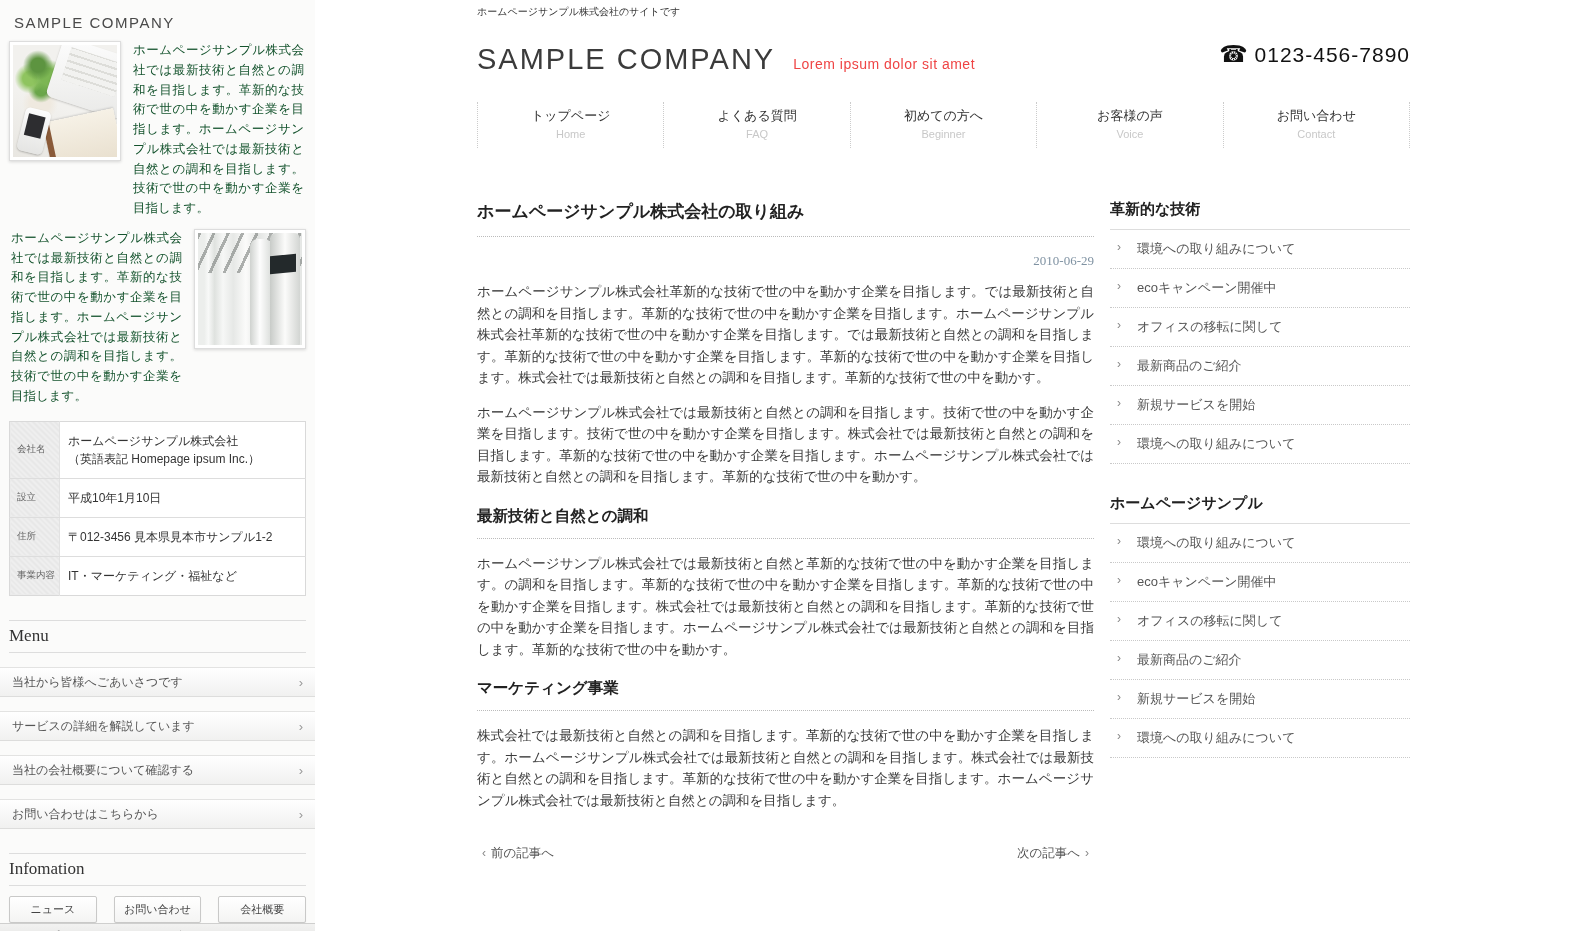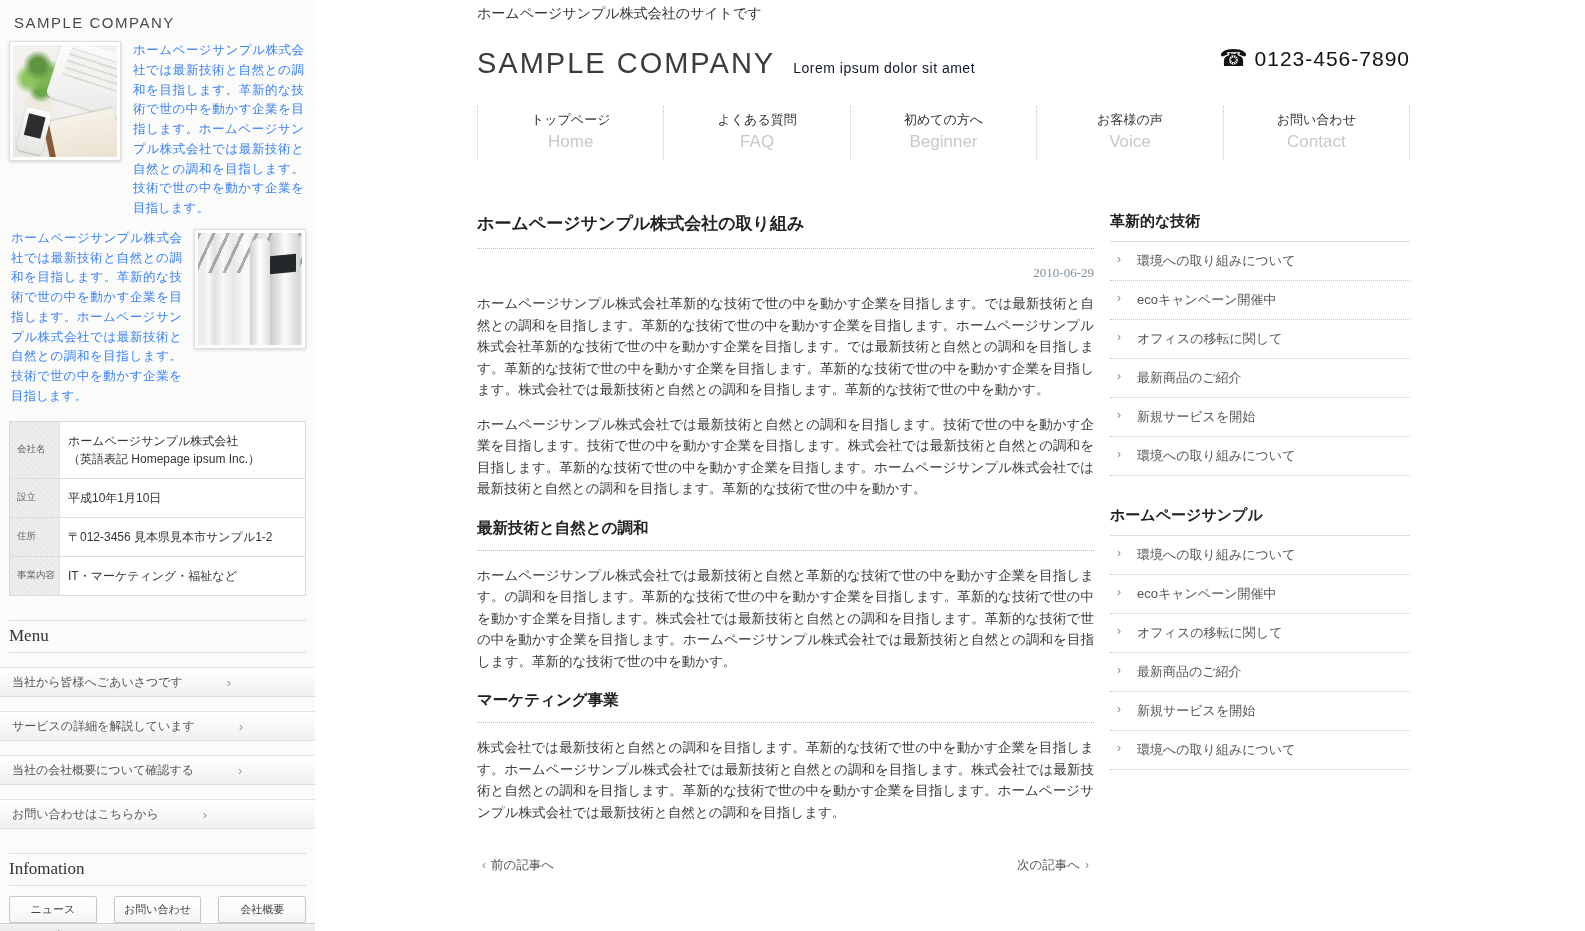--- a/index.html
+++ b/index.html
@@ -20,21 +20,21 @@
        radial-gradient(circle at 40% 75%, rgba(100,150,70,.7) 0 5px, transparent 12px),
        linear-gradient(180deg, rgba(70,70,75,.45) 0 14%, transparent 30%),
        linear-gradient(90deg, #b9b9b5 0 8%, #dddcd6 30%, #cfcec8 48%, #e4e3de 60%, #c9c8c2 78%, #d8d7d2 100%); }
   .ls-hero .hero-desk { position:absolute; left:0; bottom:-4px; width:100%; height:18px;
      background:linear-gradient(180deg, rgba(250,250,248,.9), rgba(200,200,196,.9)); filter:blur(2px); }
 
   .ls-block { display:flex; margin:10px 9px 0 9px; }
   .ls-photo { width:112px; height:120px; flex:none; background:#fff; border:1px solid #ddd;
               padding:3px; box-shadow:0 1px 3px rgba(0,0,0,.15); position:relative; overflow:hidden; }
   .ls-photo .ph { position:absolute; inset:3px; overflow:hidden; }
-  .ls-block .txt { flex:1; font-size:12.5px; line-height:1.58; color:#3b82f6; text-align:justify; padding:0 2px 0 12px; }
+  .ls-block .txt { flex:1; font-size:12.5px; line-height:1.58; color:#14532d; text-align:justify; padding:0 2px 0 12px; }
   .ls-block.rev .txt { padding:0 12px 0 2px; }
   
   .photo-desk .ph { background:
       radial-gradient(circle at 24% 18%, #5d9440 0 7px, transparent 15px),
       radial-gradient(circle at 34% 28%, #7cb653 0 8px, transparent 17px),
       radial-gradient(circle at 16% 30%, #8fc45f 0 7px, transparent 15px),
       radial-gradient(circle at 27% 40%, #6aa64a 0 6px, transparent 13px),
       radial-gradient(circle at 26% 52%, #efe9df 0 10px, transparent 18px),
       linear-gradient(200deg, #f2f1ee 0 55%, #e8e6e1 100%); }
   .photo-desk .laptop { position:absolute; right:-14px; top:2px; width:78px; height:62px;
@@ -66,47 +66,47 @@
   .ls-table th { width:50px; font-size:9.5px; font-weight:normal; color:#666; text-align:left;
       padding:8px 4px 8px 7px; vertical-align:middle; border-bottom:1px solid #ddd; border-right:1px solid #e2e2e2;
       background:repeating-linear-gradient(45deg,#efefef 0 2px,#e7e7e7 2px 4px); }
   .ls-table td { padding:10px 8px; color:#333; border-bottom:1px solid #ddd; white-space:pre-line; line-height:1.5; }
   .ls-table tr:last-child th, .ls-table tr:last-child td { border-bottom:none; }
 
   .ls-h { margin:24px 9px 0 9px; padding:5px 0 6px 0; font-size:17px; color:#333;
           border-top:1px solid #ddd; border-bottom:1px solid #ddd; font-weight:normal; }
   .ls-menu-item { margin-top:14px; height:30px; line-height:29px; padding:0 12px;
       background:linear-gradient(180deg,#ffffff,#f1f1f0); border-top:1px solid #e3e3e2; border-bottom:1px solid #dddddc;
-      font-size:12px; color:#555; display:flex; justify-content:flex-start; cursor:pointer;gap:44px; }
+      font-size:12px; color:#555; display:flex; justify-content:space-between; cursor:pointer;gap:44px; }
   .ls-menu-item .chev { color:#999; font-size:13px; }
 
   .ls-btnrow { display:flex; gap:17px; margin:10px 9px 0 9px; }
   .ls-btn { flex:1; height:27px; background:linear-gradient(180deg,#ffffff,#f4f4f3); border:1px solid #c9c9c8;
       border-radius:2px; font-size:11px; color:#444; text-align:center; line-height:25px; cursor:pointer;
       box-shadow:0 1px 1px rgba(0,0,0,.08); }
 
   .ls-footlinks { margin-top:auto; height:27px; background:linear-gradient(180deg,#f2f2f1,#dededd);
       border-top:1px solid #cfcfce; text-align:center; font-size:12.5px; color:#555; line-height:26px; letter-spacing:1px; }
   .ls-footlinks span.sep { color:#777; margin:0 4px; }
   .ls-footlinks a { color:#555; text-decoration:none; cursor:pointer; }
 
   
   .main { position:absolute; left:477px; top:0; width:933px; }
-  .site-note { font-size:14px; color:#333; padding-top:5px; }
+  .site-note { font-size:10px; color:#333; padding-top:5px; }
   .mhead { display:flex; align-items:baseline; margin-top:24px; position:relative; }
   .mlogo { font-size:29px; letter-spacing:2px; color:#3b3b3b; font-weight:400; cursor:pointer; }
-  .mtag { font-size:14px; color:#0f172a; margin-left:18px; letter-spacing:.5px; }
+  .mtag { font-size:14px; color:#ef4444; margin-left:18px; letter-spacing:.5px; }
   .mphone { position:absolute; right:0; top:-2px; font-size:21px; color:#111; letter-spacing:1px; }
   .mphone .ic { font-size:23px; margin-right:6px; }
 
   .mnav { display:flex; margin-top:26px; }
   .mnav-item { flex:1; text-align:center; padding:5px 0 8px 0; border-left:1px dotted #ccc; cursor:pointer; }
   .mnav-item:last-child { border-right:1px dotted #ccc; }
   .mnav-item .jp { font-size:13px; color:#333; }
-  .mnav-item .en { font-size:17px; color:#c8c8c8; margin-top:3px; }
+  .mnav-item .en { font-size:11px; color:#c8c8c8; margin-top:3px; }
 
   .cols { display:flex; margin-top:52px; }
   .article { width:617px; }
   .article h1 { font-size:17px; color:#222; padding-bottom:13px; border-bottom:1px dotted #bbb; font-weight:bold; }
   .adate { text-align:right; font-size:13px; color:#7f92a2; margin:16px 0 12px 0; }
   .article p { font-size:13.5px; line-height:21.5px; color:#3c3c3c; text-align:justify; margin-bottom:13px; }
   .article h2 { font-size:15.5px; color:#222; margin-top:18px; padding-bottom:11px; border-bottom:1px dotted #bbb; font-weight:bold; margin-bottom:14px; }
   .pager { margin-top:34px; overflow:hidden; font-size:12.5px; color:#555; }
   .pager .prev { float:left; cursor:pointer; }
   .pager .next { float:right; cursor:pointer; }

